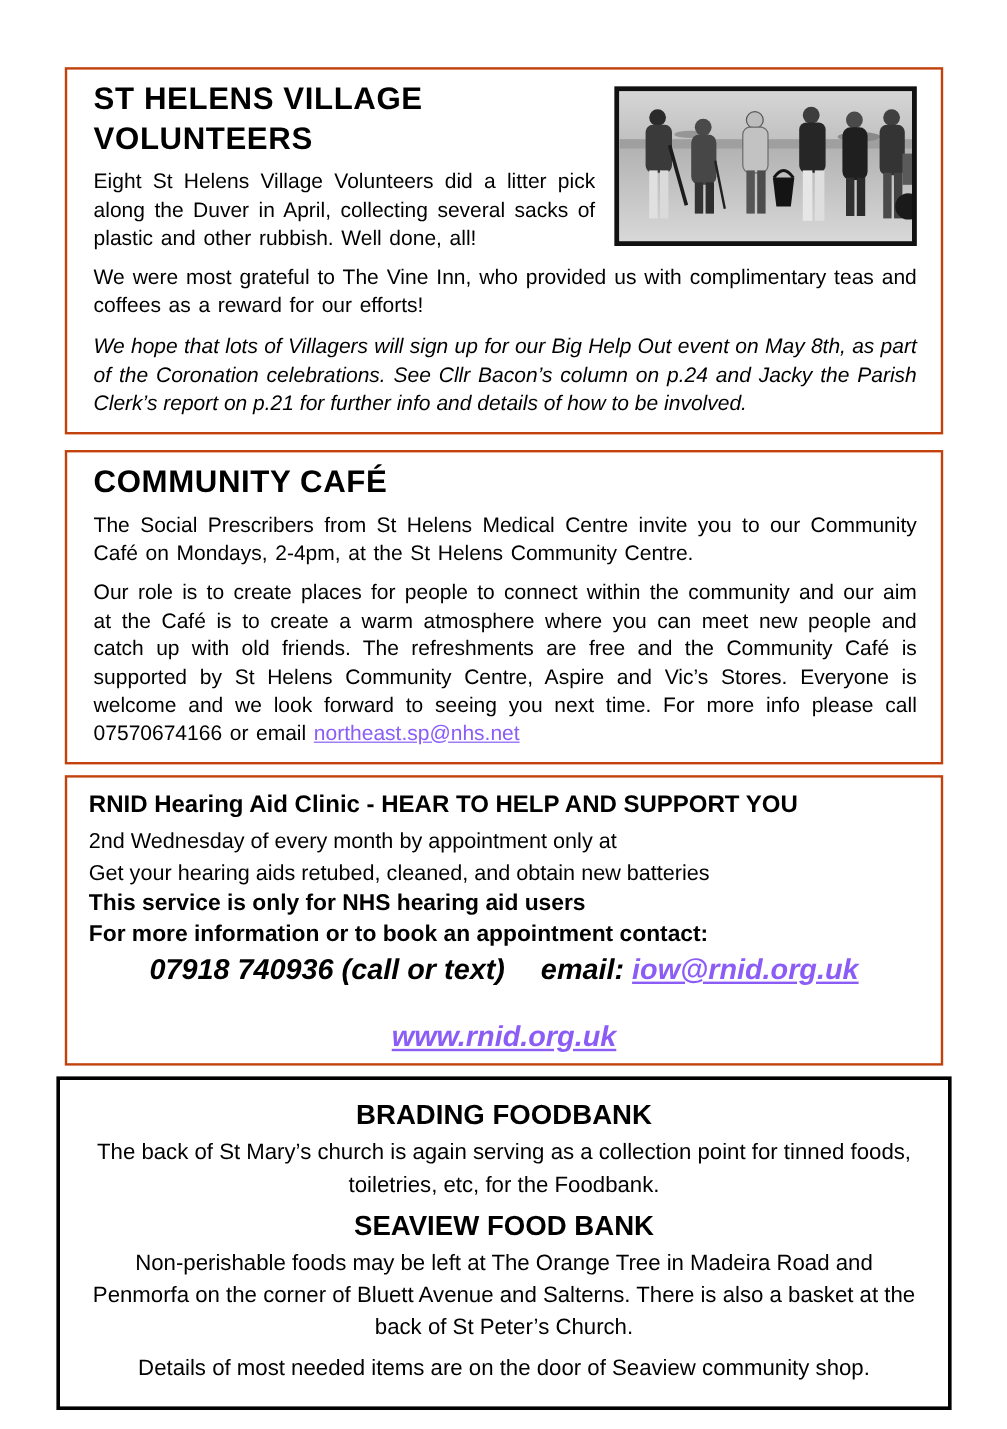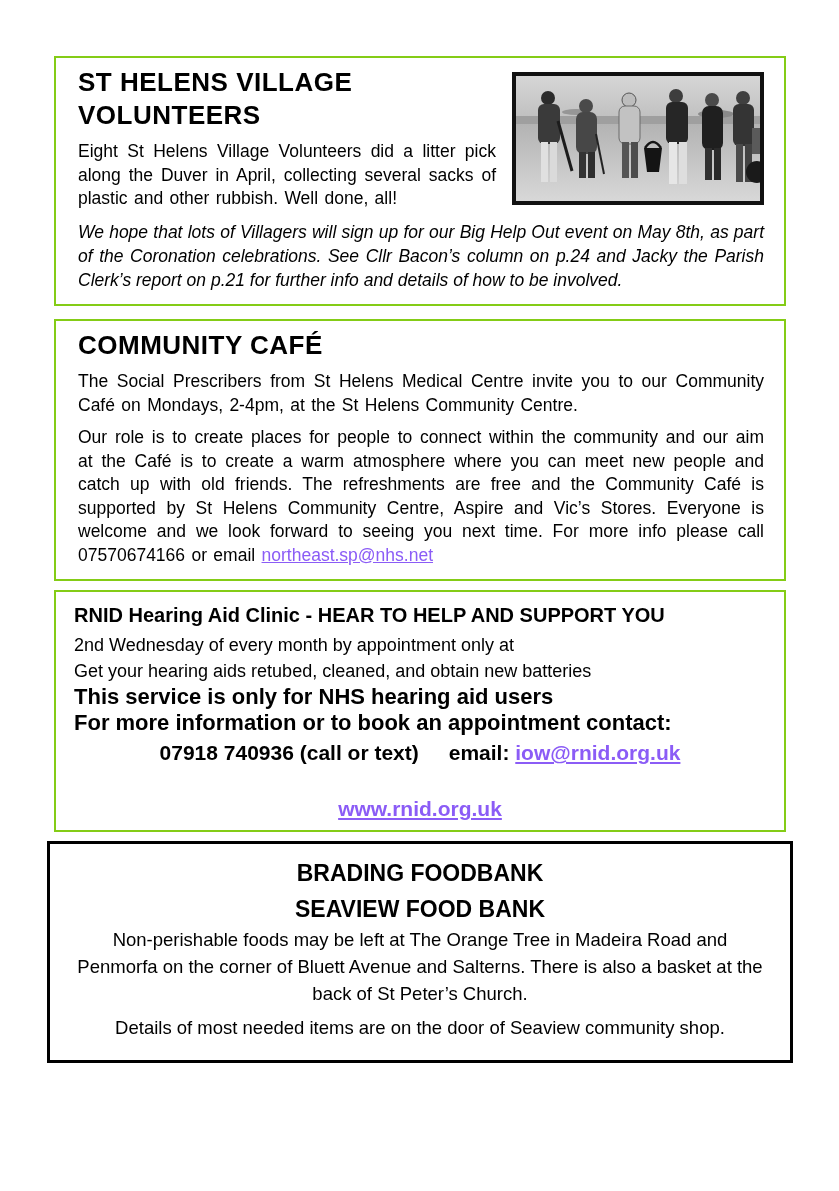--- a/index.html
+++ b/index.html
@@ -5,21 +5,21 @@
   * { margin:0; padding:0; box-sizing:border-box; }
   html,body { background:#ffffff; }
   body { font-family:"Liberation Sans", sans-serif; color:#000; }
   .page {
     position:relative;
     width:839px; height:1191px;
     background:#ffffff;
     overflow:hidden;
   }
   .box {
-    border:2px solid #84cc16;
+    border:2px solid #c2410c;
     margin-left:54px;
     width:732px;
     background:#fff;
   }
   .box1 { margin-top:56px; padding:8px 20px 12px 22px; }
   .box2 { margin-top:13px; padding:8px 20px 12px 22px; }
   .box3 { margin-top:9px;  padding:10px 18px 8px 18px; text-align:left; }
   .box4 {
     margin-top:9px; margin-left:47px;
     width:746px; border:3px solid #000;
@@ -47,24 +47,24 @@
     margin:6px 0 8px 16px;
     background:#c9c9c9;
   }
   .photo-frame svg { display:block; width:100%; height:100%; }
   .link { text-decoration:underline; color:#8b5cf6; }
   b { font-weight:normal; }
 
   
   .rnid-title { font-size:20px; font-weight:bold; line-height:26px; margin-bottom:4px; }
   .rnid-line  { font-size:18px; line-height:26px; }
-  .rnid-bold  { font-size:22px; line-height:26px; font-weight:bold; }
+  .rnid-bold  { font-size:19px; line-height:26px; font-weight:bold; }
   .rnid-contact {
-    font-size:21px; line-height:26px; font-weight:bold; margin-top:4px;
-    display:flex; justify-content:center; gap:30px; flex-wrap:wrap;
+    font-size:24px; line-height:26px; font-weight:bold; margin-top:4px;
+    display:flex; justify-content:center; gap:30px; flex-wrap:wrap;font-style:italic;
   }
 
   
   .fb-title { font-size:23px; font-weight:bold; line-height:30px; margin-top:6px; }
   .fb-p  { font-size:18.5px; line-height:27px; margin-top:2px; }
   .fb-p2 { font-size:18.5px; line-height:27px; margin-top:7px; }
 </style>
 </head>
 <body>
 
@@ -123,20 +123,21 @@
         <rect x="217" y="28" width="21" height="42" rx="6" fill="#343434"></rect>
         <rect x="220" y="68" width="7" height="38" fill="#4a4a4a"></rect>
         <rect x="229" y="68" width="7" height="38" fill="#424242"></rect>
 
         <rect x="236" y="52" width="8" height="26" fill="#5a5a5a"></rect>
         <circle cx="241" cy="96" r="11" fill="#1a1a1a"></circle>
       </svg>
     </div>
     <h1 class="box-title">ST HELENS VILLAGE VOLUNTEERS</h1>
     <p class="body-p">Eight St Helens Village Volunteers did a litter pick along the Duver in April, collecting several sacks of plastic and other rubbish. Well done, all!</p>
+    <p class="body-p">We were most grateful to The Vine Inn, who provided us with complimentary teas and coffees as a reward for our efforts!</p>
     <p class="bold-italic-p">We hope that lots of Villagers will sign up for our Big Help Out event on May 8th, as part of the Coronation celebrations. See Cllr Bacon’s column on p.24 and Jacky the Parish Clerk’s report on p.21 for further info and details of how to be involved.</p>
   </div>
 
   <div class="box box2">
     <h1 class="box-title">COMMUNITY CAFÉ</h1>
     <p class="body-p"><span>The Social Prescribers from St Helens Medical Centre invite you to our Community Café on </span><b>Mondays, 2-4pm</b><span>, at the St Helens Community Centre.</span></p>
     <p class="body-p"><span>Our role is to create places for people to connect within the community and our aim at the Café is to create a warm atmosphere where you can meet new people and catch up with old friends. The refreshments are free and the Community Café is supported by St Helens Community Centre, Aspire and Vic’s Stores. Everyone is welcome and we look forward to seeing you next time. For more info please call 07570674166 or email </span><span class="link">northeast.sp@nhs.net</span></p>
   </div>
 
   <div class="box box3">
@@ -147,20 +148,21 @@
     <div class="rnid-bold">For more information or to book an appointment contact:</div>
     <div class="rnid-contact">
       <span>07918 740936 (call or text)</span>
       <span><span>email: </span><span class="link">iow@rnid.org.uk</span></span>
       <span class="link">www.rnid.org.uk</span>
     </div>
   </div>
 
   <div class="box box4">
     <div class="fb-title">BRADING FOODBANK</div>
+    <p class="fb-p">The back of St Mary’s church is again serving as a collection point for tinned foods, toiletries, etc, for the Foodbank.</p>
     <div class="fb-title">SEAVIEW FOOD BANK</div>
     <p class="fb-p">Non-perishable foods may be left at The Orange Tree in Madeira Road and Penmorfa on the corner of Bluett Avenue and Salterns. There is also a basket at the back of St Peter’s Church.</p>
     <p class="fb-p2">Details of most needed items are on the door of Seaview community shop.</p>
     <p class="fb-p2"></p>
 
   </div>
 
 </div>
 
 </body></html>

